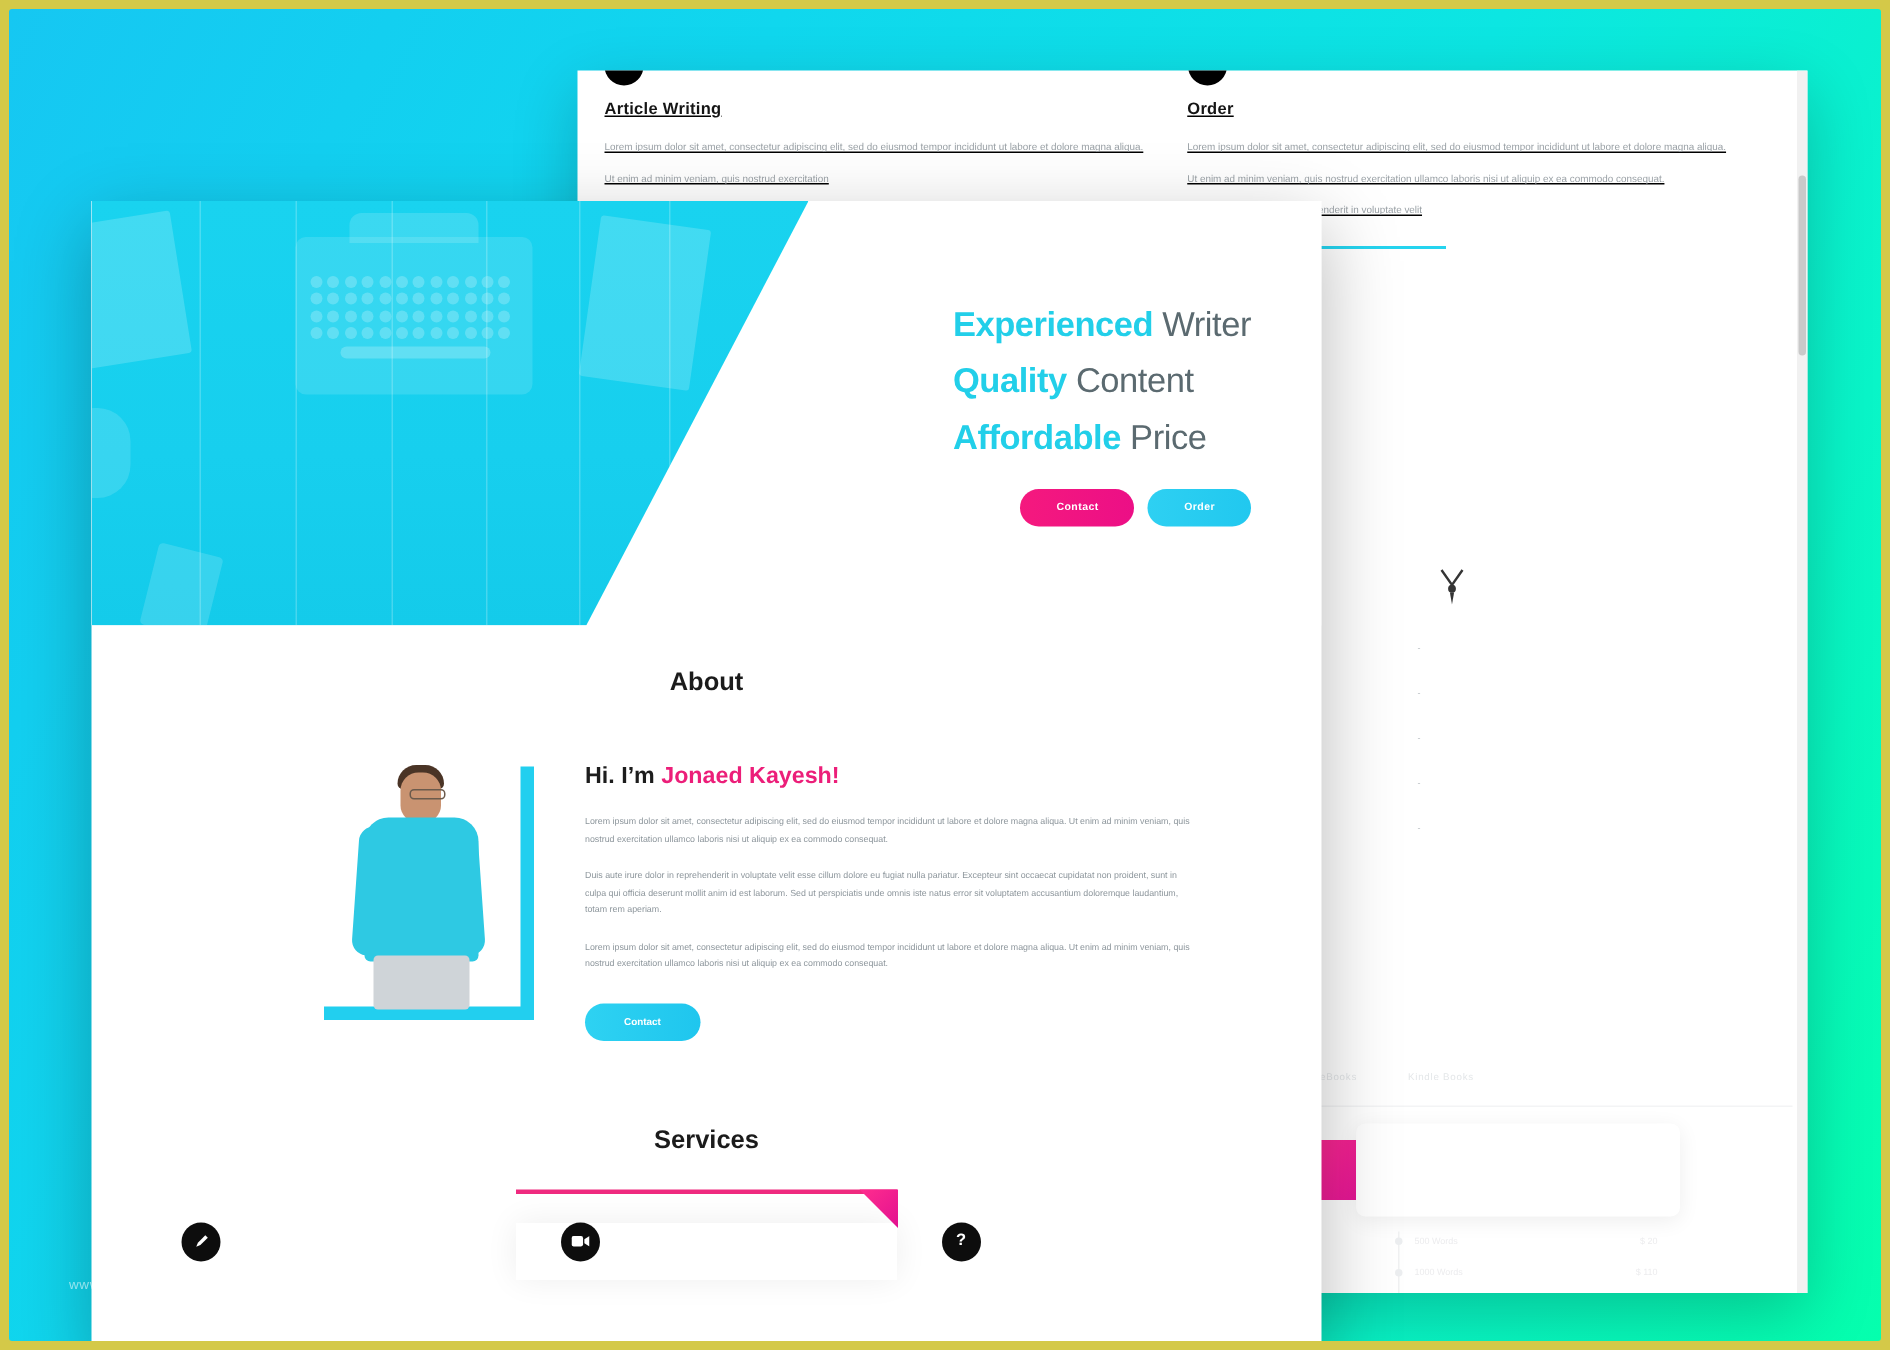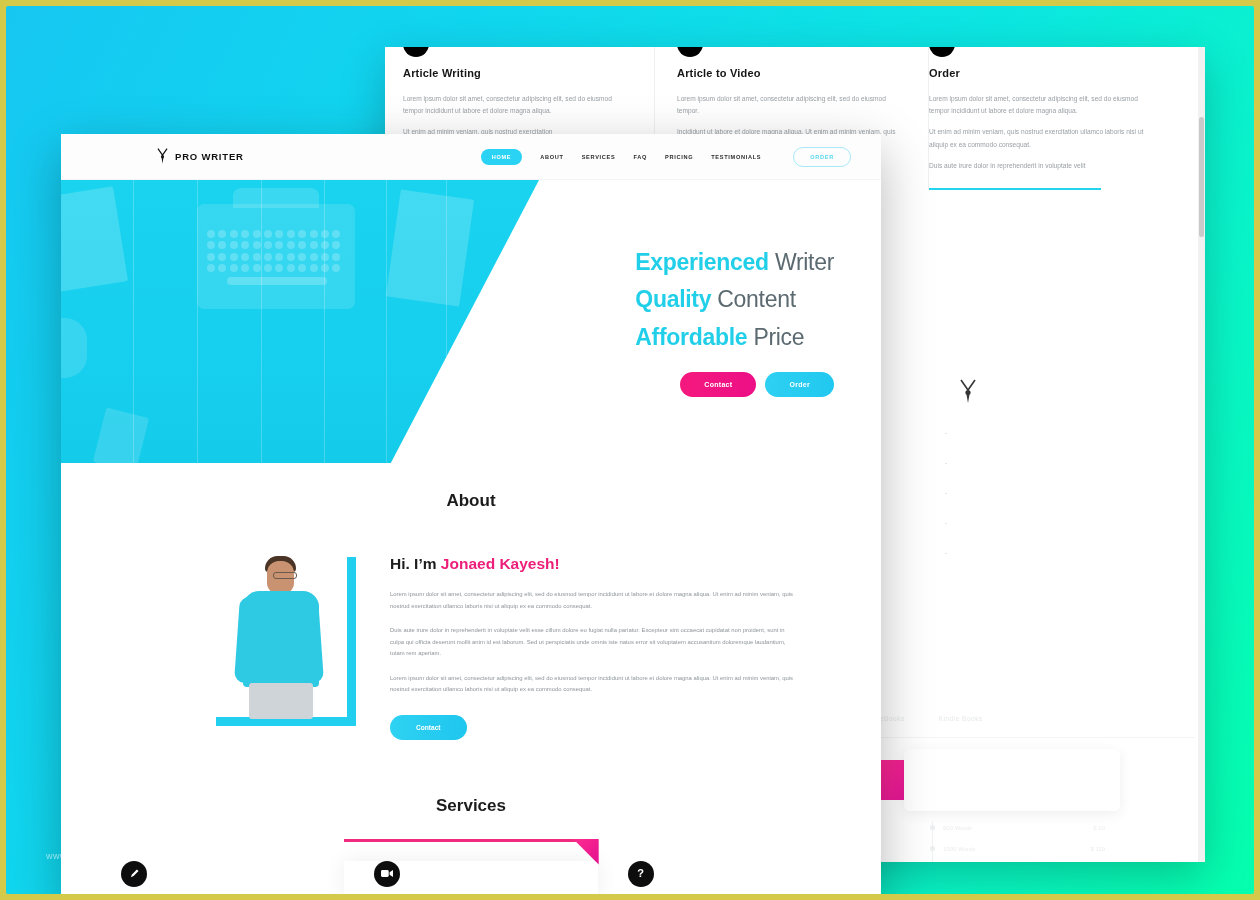--- a/index.html
+++ b/index.html
@@ -35,21 +35,21 @@
   }
   #back-scrollbar .thumb {
     position: absolute; left: 1px; top: 70px; width: 5px; height: 120px;
     background: #c9c9c9; border-radius: 3px;
   }
   .bp-svc-grid {
     position: absolute; left: 0; top: 0; width: 813px;
     display: flex; padding: 0 18px;
   }
   .bp-svc {
-    flex: 1; padding: 0 22px 0 0;
+    flex: 1; padding: 0 22px 0 0; text-decoration: underline;
   }
   .bp-svc.middle { border-left: 1px solid #eef0f1; border-right: 1px solid #eef0f1; padding-left: 22px; }
   .bp-svc .dot {
     width: 26px; height: 26px; border-radius: 50%; background: #000;
     margin-top: -16px; margin-bottom: 10px;
   }
   .bp-svc h4 { font-size: 11px; color: #151515; font-weight: bold; margin-bottom: 14px; letter-spacing: .2px; }
   .bp-svc p { font-size: 6.6px; line-height: 1.85; color: #9aa1a6; margin-bottom: 9px; }
   .bp-rule { height: 2px; background: #25d4ef; margin-top: 16px; width: 172px; }
 
@@ -231,26 +231,20 @@
 
   <div id="back-page">
 
     <div class="bp-svc-grid">
       <div class="bp-svc">
         <div class="dot"></div>
         <h4>Article Writing</h4>
         <p>Lorem ipsum dolor sit amet, consectetur adipiscing elit, sed do eiusmod tempor incididunt ut labore et dolore magna aliqua.</p>
         <p>Ut enim ad minim veniam, quis nostrud exercitation</p>
       </div>
-      <div class="bp-svc middle">
-        <div class="dot"></div>
-        <h4>Article to Video</h4>
-        <p>Lorem ipsum dolor sit amet, consectetur adipiscing elit, sed do eiusmod tempor.</p>
-        <p>Incididunt ut labore et dolore magna aliqua. Ut enim ad minim veniam, quis nostrud exercitation ullamco laboris</p>
-      </div>
       <div class="bp-svc">
         <div class="dot"></div>
         <h4>Order</h4>
         <p>Lorem ipsum dolor sit amet, consectetur adipiscing elit, sed do eiusmod tempor incididunt ut labore et dolore magna aliqua.</p>
         <p>Ut enim ad minim veniam, quis nostrud exercitation ullamco laboris nisi ut aliquip ex ea commodo consequat.</p>
         <p>Duis aute irure dolor in reprehenderit in voluptate velit</p>
         <div class="bp-rule"></div>
       </div>
     </div>
 
@@ -298,39 +292,20 @@
 
     </div>
 
     <div id="back-scrollbar">
       <div class="thumb"></div>
     </div>
   </div>
 
   <div id="front-page">
 
-    <div id="navbar">
-      <div id="brand">
-        <svg width="13" height="17" viewBox="0 0 20 26">
-          <path d="M3 1 L10 11 L17 1" stroke="#111" stroke-width="1.8" fill="none"></path>
-          <circle cx="10" cy="13.2" r="2.4" fill="#111"></circle>
-          <path d="M8.7 15.4 L10 24 L11.3 15.4 Z" fill="#111"></path>
-        </svg>
-        <span class="bname">PRO WRITER</span>
-      </div>
-      <div id="navlinks">
-        <div class="navlink active">HOME</div>
-        <div class="navlink">ABOUT</div>
-        <div class="navlink">SERVICES</div>
-        <div class="navlink">FAQ</div>
-        <div class="navlink">PRICING</div>
-        <div class="navlink">TESTIMONIALS</div>
-        <div id="order-btn">ORDER</div>
-      </div>
-    </div>
 
     <div id="hero">
       <div id="hero-photo">
         <div class="plank" style="left:72px"></div>
         <div class="plank" style="left:136px"></div>
         <div class="plank" style="left:200px"></div>
         <div class="plank" style="left:263px"></div>
         <div class="plank" style="left:325px"></div>
         <div class="plank" style="left:385px"></div>
         <div class="pap-l"></div>

